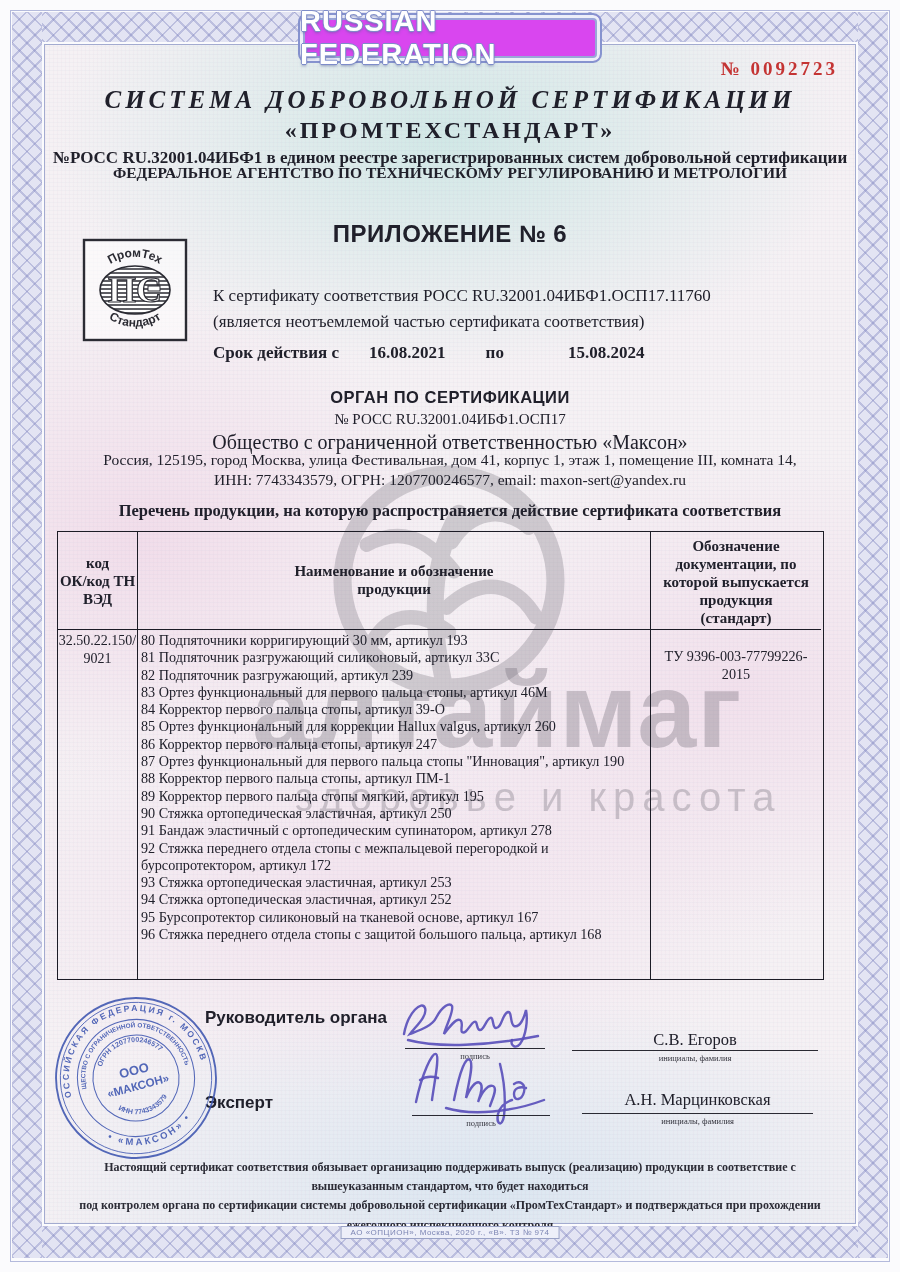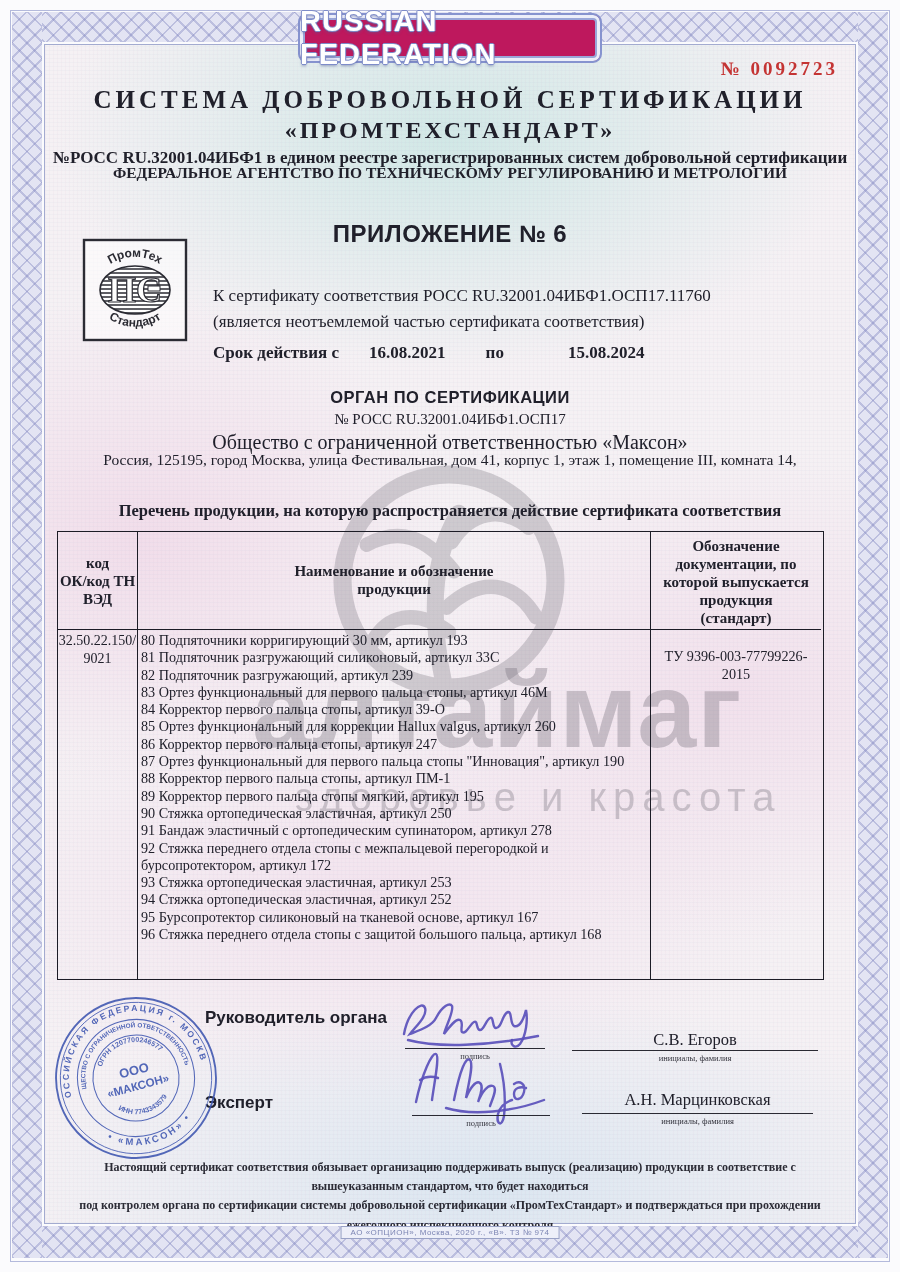--- a/index.html
+++ b/index.html
@@ -21,29 +21,29 @@
         repeating-linear-gradient(0deg, rgba(150,175,205,.06) 0 1px, transparent 1px 4px),
         repeating-linear-gradient(90deg, rgba(205,150,185,.06) 0 1px, transparent 1px 4px),
         radial-gradient(ellipse 70% 28% at 50% 8%, rgba(185,226,221,.6), rgba(185,226,221,0) 70%),
         radial-gradient(ellipse 55% 30% at 12% 42%, rgba(238,205,226,.55), rgba(238,205,226,0) 70%),
         radial-gradient(ellipse 60% 30% at 85% 55%, rgba(238,208,228,.5), rgba(238,208,228,0) 70%),
         radial-gradient(ellipse 75% 25% at 40% 72%, rgba(240,214,232,.5), rgba(240,214,232,0) 70%),
         radial-gradient(ellipse 80% 22% at 55% 97%, rgba(198,222,238,.55), rgba(198,222,238,0) 75%),
         #f5f1f4;}
   
   .badge{position:absolute;left:50%;top:13px;transform:translateX(-50%);width:300px;height:46px;
-         background:#be185d;border:2px solid #8693cf;border-radius:9px;
+         background:#d946ef;border:2px solid #8693cf;border-radius:9px;
          box-shadow:0 0 0 3px #eceef9 inset,0 0 0 5px #9aa6d8 inset;
          display:flex;align-items:center;justify-content:center;}
   .badge span{font-family:"Liberation Sans",sans-serif;font-weight:bold;font-size:29px;letter-spacing:1px;
          color:#ffffff;text-shadow:0 1px 0 #7e8cc9,0 -1px 0 #7e8cc9,1px 0 0 #7e8cc9,-1px 0 0 #7e8cc9,0 2px 3px rgba(80,92,150,.55);}
   
   .cert-number{position:absolute;top:58px;right:62px;font-size:19px;letter-spacing:3px;color:#c43434;font-weight:bold;}
   .ctr{position:absolute;left:0;right:0;text-align:center;}
-  .sys-title{top:86px;font-size:25px;font-weight:bold;letter-spacing:4px;}
+  .sys-title{top:86px;font-size:25px;font-weight:bold;letter-spacing:4px;font-style:italic;}
   .sys-name{top:117px;font-size:24px;font-weight:bold;letter-spacing:3px;}
   .registry{top:148px;font-size:17px;font-weight:bold;}
   .agency{top:164px;font-size:15.5px;font-weight:bold;}
   .appendix-title{top:220px;font-family:Liberation Sans, sans-serif;font-size:24px;font-weight:bold;letter-spacing:.5px;}
   
   .logo{position:absolute;left:82px;top:238px;width:106px;height:104px;}
   
   .abs{position:absolute;}
   .to-cert{left:213px;top:286px;font-size:17px;}
   .integral{left:213px;top:312px;font-size:17px;}
@@ -157,20 +157,21 @@
   <div class="abs to-cert z">К сертификату соответствия РОСС RU.32001.04ИБФ1.ОСП17.11760</div>
   <div class="abs integral z">(является неотъемлемой частью сертификата соответствия)</div>
   <div class="abs validity z">
     <span>Срок действия с</span><span class="gap1">16.08.2021</span><span class="gap2">по</span><span class="gap3">15.08.2024</span>
   </div>
 
   <div class="ctr org-title z">ОРГАН ПО СЕРТИФИКАЦИИ</div>
   <div class="ctr org-number z">№ РОСС RU.32001.04ИБФ1.ОСП17</div>
   <div class="ctr org-name z">Общество с ограниченной ответственностью «Максон»</div>
   <div class="ctr org-address z">Россия, 125195, город Москва, улица Фестивальная, дом 41, корпус 1, этаж 1, помещение III, комната 14,</div>
+  <div class="ctr org-req z">ИНН: 7743343579, ОГРН: 1207700246577, email: maxon-sert@yandex.ru</div>
   <div class="ctr products-heading z">Перечень продукции, на которую распространяется действие сертификата соответствия</div>
 
   <div class="ptable z">
     <div class="cell hrow hc hc1">код
 ОК/код ТН
 ВЭД</div>
     <div class="cell hrow hc hc2">Наименование и обозначение
 продукции</div>
     <div class="cell hrow hc hc3 last">Обозначение
 документации, по

